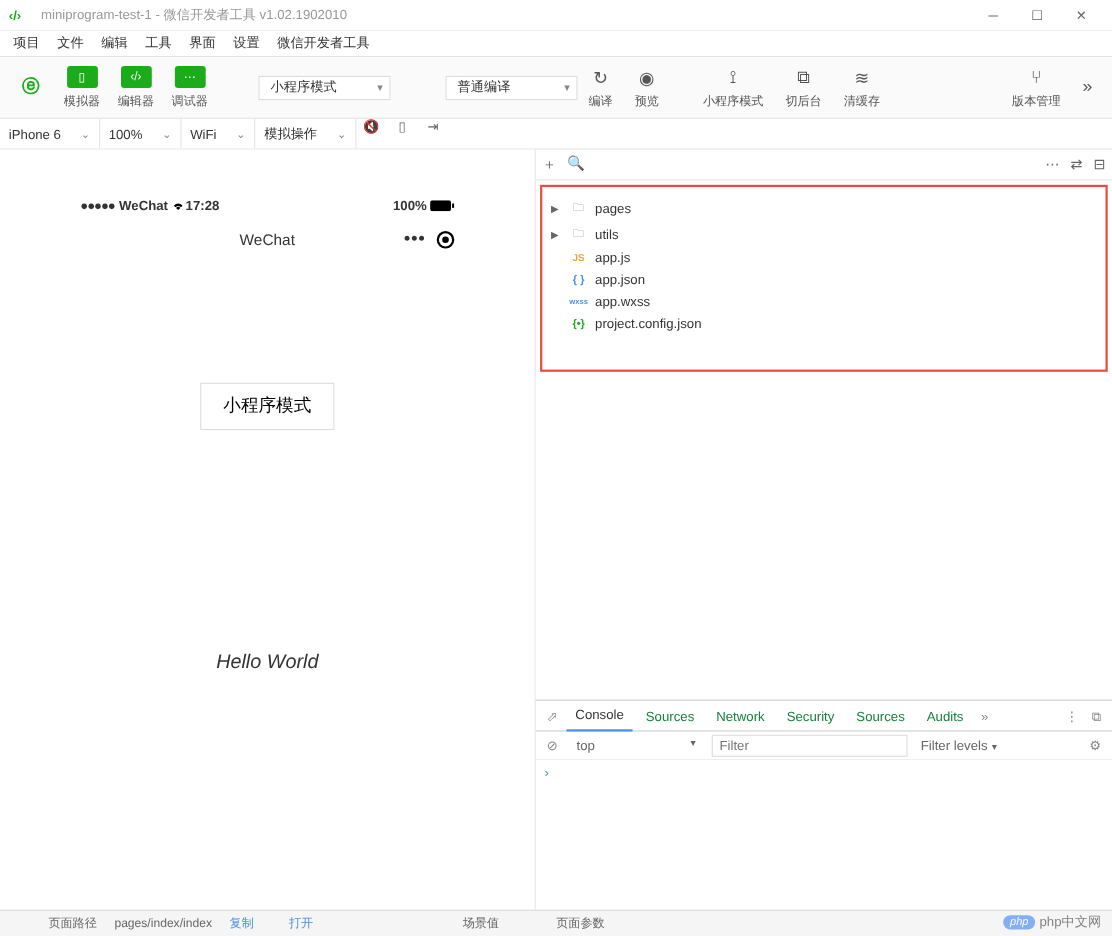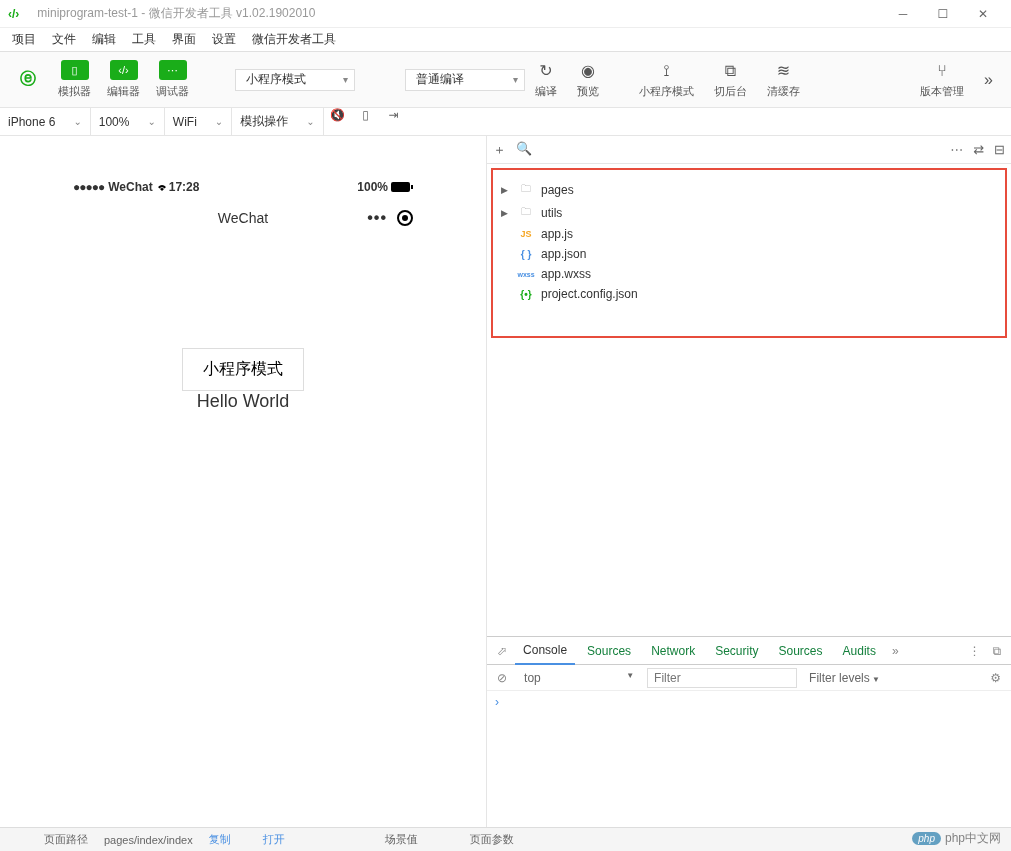--- a/index.html
+++ b/index.html
@@ -47,21 +47,21 @@
 .status-bar .time { flex: 1; }
 .status-bar .batt { display: flex; align-items: center; gap: 3px; }
 .nav-bar { height: 40px; display: flex; align-items: center; position: relative; }
 .nav-title { flex: 1; text-align: center; font-size: 14px; }
 .nav-icons { position: absolute; right: 10px; display: flex; gap: 10px; align-items: center; }
 .nav-dots { font-size: 16px; font-weight: bold; letter-spacing: 1px; }
 .nav-target { width: 16px; height: 16px; border: 2px solid #000; border-radius: 50%; display: flex; align-items: center; justify-content: center; }
 .nav-target::after { content:""; width:6px; height:6px; background:#000; border-radius:50%; }
 .phone-content { flex: 1; display: flex; flex-direction: column; align-items: center; padding-top: 110px; }
 .avatar-btn { border: 1px solid #ddd; padding: 10px 20px; font-size: 16px; background: #fff; cursor: pointer; }
-.hello { font-size: 18px; }
+.hello { margin-top: 200px; font-size: 18px; font-style: italic; }
 
 .right-pane { flex: 1; border-left: 1px solid #e5e5e5; display: flex; flex-direction: column; }
 
 
 .explorer-toolbar { height: 28px; border-bottom: 1px solid #e5e5e5; display: flex; align-items: center; justify-content: space-between; padding: 0 6px; }
 .explorer-toolbar .grp { display: flex; gap: 10px; }
 .explorer-toolbar .ic { cursor: pointer; color: #666; font-size: 13px; }
 .file-tree { border: 2px solid #e74c3c; margin: 4px; padding: 8px 4px; height: 170px; }
 .tree-item { display: flex; align-items: center; padding: 3px 4px; gap: 6px; cursor: pointer; }
 .tree-caret { width: 10px; font-size: 9px; color: #666; }
@@ -77,35 +77,35 @@
 
 
 .devtools { height: 220px; border-top: 1px solid #ccc; display: flex; flex-direction: column; }
 .dt-tabs { height: 28px; border-bottom: 1px solid #ccc; display: flex; align-items: center; padding: 0 6px; gap: 4px; }
 .dt-tab { padding: 6px 8px; color: #15803d; cursor: pointer; font-size: 12px; }
 .dt-tab.active { color: #333; border-bottom: 2px solid #4a90e2; }
 .dt-ic { color: #888; cursor: pointer; padding: 0 4px; }
 .dt-filter { height: 26px; border-bottom: 1px solid #eee; display: flex; align-items: center; padding: 0 6px; gap: 8px; }
 .dt-filter .ctx { border: 1px solid transparent; padding: 2px 16px 2px 4px; position: relative; color: #666; cursor: pointer; min-width: 120px; }
 .dt-filter .ctx::after { content: "▼"; position: absolute; right: 4px; font-size: 8px; }
-.dt-filter input { border: 1px solid #ddd; padding: 2px 6px; width: 150px; font-size: 12px; }
+.dt-filter input { border: 1px solid #ddd; padding: 2px 6px; width: 178px; font-size: 12px; }
 .dt-filter .lvl { color: #666; cursor: pointer; padding: 2px 4px; }
 .dt-filter .lvl::after { content: " ▼"; font-size: 8px; }
 .dt-console { flex: 1; padding: 4px 8px; }
 .dt-prompt { color: #4a90e2; }
 .dt-bottom-tabs { height: 24px; border-top: 1px solid #ccc; display: flex; align-items: center; }
 .dt-btab { padding: 4px 10px; border-right: 1px solid #ccc; background: #f5f5f5; cursor: pointer; font-size: 11px; color: #666; }
 .dt-btab.active { background: #fff; color: #333; }
 
 
 .statusbar { position: absolute; bottom: 0; left: 0; right: 0; height: 24px; background: #f5f5f5; border-top: 1px solid #ddd; display: flex; align-items: center; padding: 0 8px; font-size: 11px; color: #666; }
 .statusbar .seg { margin-right: 16px; margin-left: 36px; }
 .statusbar .link { color: #4a90e2; cursor: pointer; margin: 0 16px; }
 .watermark { position: absolute; right: 10px; bottom: 4px; opacity: 0.6; display: flex; align-items: center; gap: 4px; }
-.watermark .php-logo { background: #0369a1; color: #fff; padding: 1px 6px; border-radius: 8px; font-size: 10px; font-style: italic; }
+.watermark .php-logo { background: #3b82f6; color: #fff; padding: 1px 6px; border-radius: 8px; font-size: 10px; font-style: italic; }
 
 svg { display: block; }
 </style>
 </head>
 <body>
 
 <div class="titlebar">
   <span class="icon-app">‹/›</span>
   <span class="title">miniprogram-test-1 - 微信开发者工具 v1.02.1902010</span>
   <div class="win-controls">
@@ -317,20 +317,20 @@
       </div>
     </div>
   </div>
 </div>
 
 <div class="statusbar">
   <span class="seg">页面路径</span>
   <span>pages/index/index</span>
   <span class="link">复制</span>
   <span class="link">打开</span>
-  <span class="seg" style="margin-left:84px">场景值</span>
+  <span class="seg" style="margin-left:120px">场景值</span>
   <span class="seg">页面参数</span>
 </div>
 
 <div class="watermark">
   <span class="php-logo">php</span>
   <span>php中文网</span>
 </div>
 
 </body></html>

